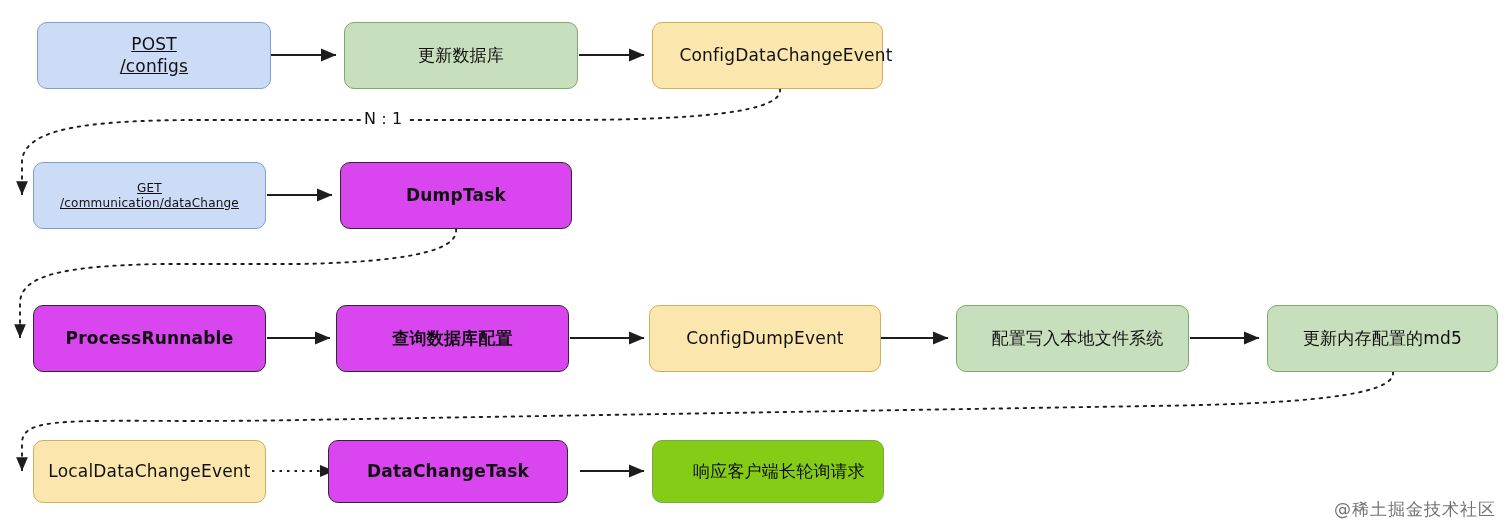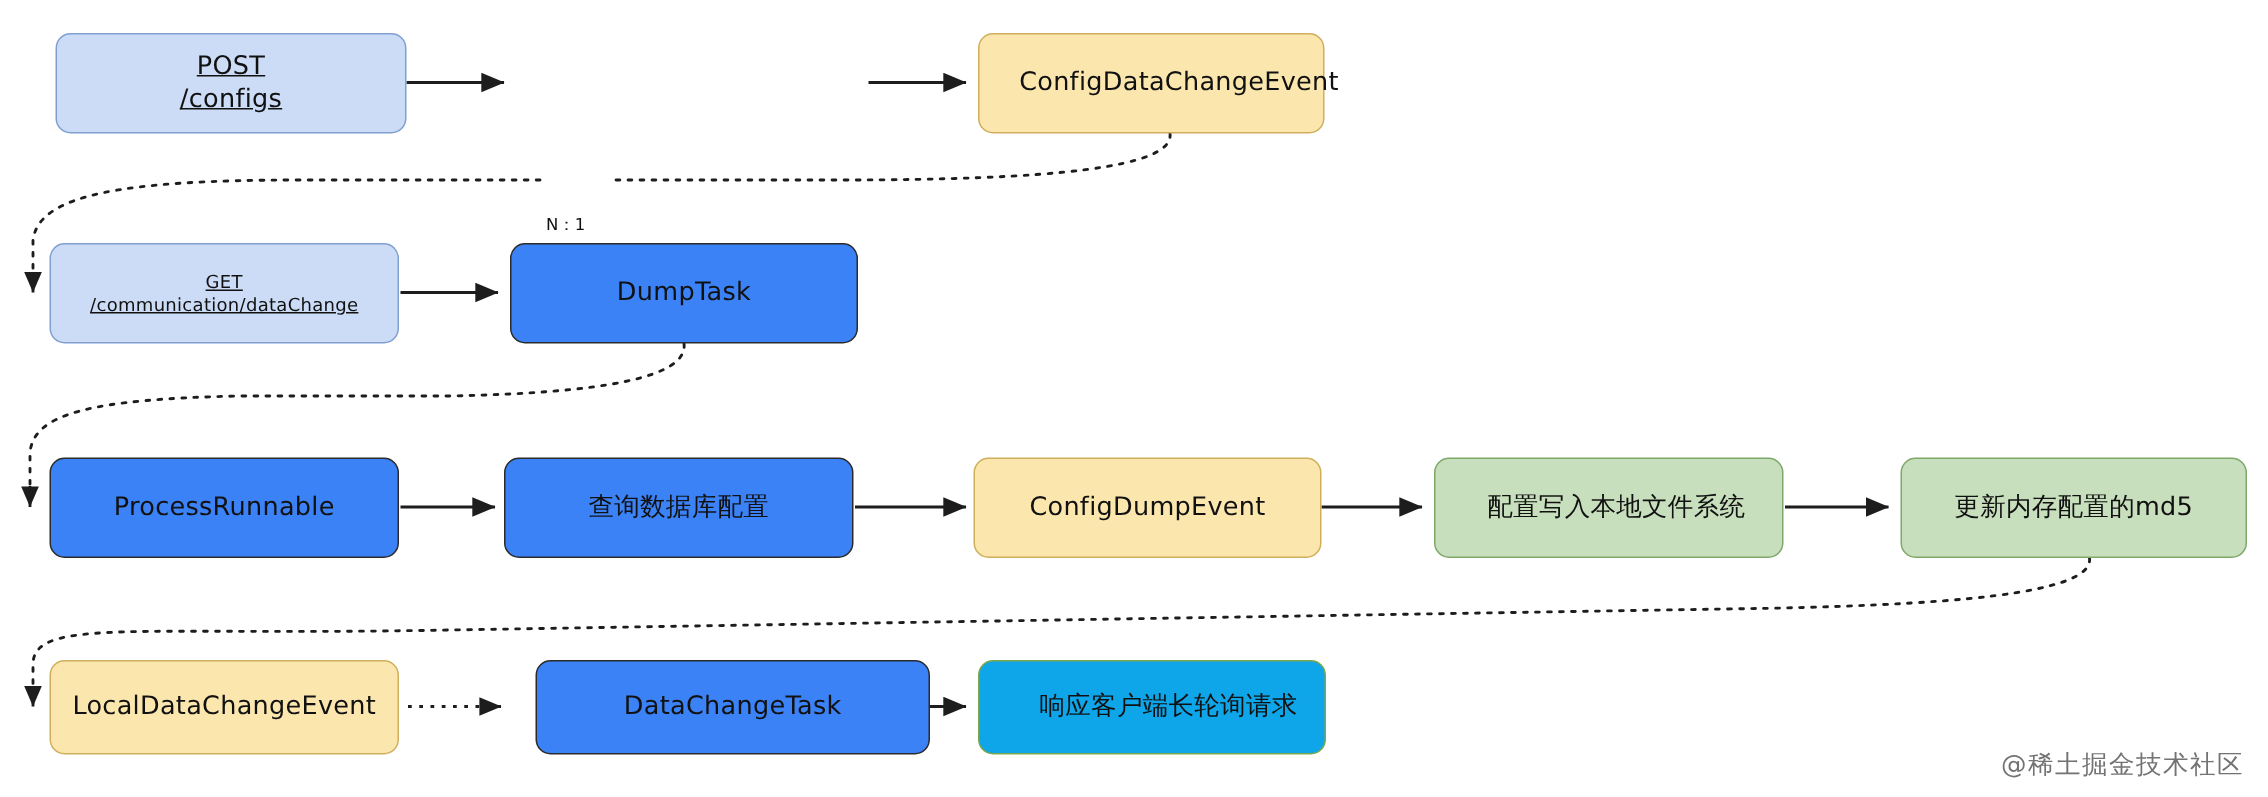--- a/index.html
+++ b/index.html
@@ -40,31 +40,30 @@
     letter-spacing: 0.2px;
     padding: 2px 6px;
   }
   .node .lbl {
     display: block;
     white-space: pre-line;
   }
   .fill-blue  { background: #ccdcf6; border-color: #7f9fd0; text-decoration: underline; }
   .fill-green { background: #c8dfbd; border-color: #7fa86b; }
   .fill-yellow{ background: #fbe7ae; border-color: #cfae5c; }
-  .fill-lime  { background: #0ea5e9; border-color: #7ba84a; padding-left: 28px; }
-  .fill-white { background: #3b82f6; border-color: #2b2b2b; }
+  .fill-lime  { background: #84cc16; border-color: #7ba84a; padding-left: 28px; }
+  .fill-white { background: #d946ef; border-color: #2b2b2b; font-weight: bold; }
 
   .edge-label {
     position: absolute;
-    font-size: 11px;
+    font-size: 16px;
     color: #111111;
     background: #ffffff;
     padding: 0 3px;
     white-space: nowrap;
-    margin-top: 33px;
   }
   .watermark {
     position: absolute;
     right: 16px;
     bottom: 10px;
     font-size: 17px;
     color: #737373;
     letter-spacing: 1px;
     user-select: none;
   }
@@ -105,20 +104,23 @@
 
     <path d="M 272,471 L 334,471" fill="none" stroke="#1d1d1d" stroke-width="2" stroke-dasharray="2.5 5" marker-end="url(#arrow)"></path>
     <line x1="580" y1="471" x2="644" y2="471" stroke="#1d1d1d" stroke-width="2.1" marker-end="url(#arrow)"></line>
   </svg>
 
   <div class="node fill-blue" style="left:37px; top:22px; width:234px; height:67px;">
     <span class="lbl">POST
 /configs</span>
   </div>
 
+  <div class="node fill-green" style="left:344px; top:22px; width:234px; height:67px;">
+    <span class="lbl">更新数据库</span>
+  </div>
 
   <div class="node fill-yellow" style="left:652px; top:22px; width:231px; height:67px;padding-left:43px;">
     <span class="lbl">ConfigDataChangeEvent</span>
   </div>
 
   <div class="edge-label" style="left:361px; top:109px;">N：1</div>
 
   <div class="node fill-blue" style="left:33px; top:162px; width:233px; height:67px; font-size:12px;">
     <span class="lbl">GET
 /communication/dataChange</span>
@@ -145,21 +147,21 @@
   </div>
 
   <div class="node fill-green" style="left:1267px; top:305px; width:231px; height:67px;">
     <span class="lbl">更新内存配置的md5</span>
   </div>
 
   <div class="node fill-yellow" style="left:33px; top:440px; width:233px; height:63px;">
     <span class="lbl">LocalDataChangeEvent</span>
   </div>
 
-  <div class="node fill-white" style="left:357px; top:440px; width:263px; height:63px;text-align:right;">
+  <div class="node fill-white" style="left:328px; top:440px; width:240px; height:63px;text-align:right;">
     <span class="lbl">DataChangeTask</span>
   </div>
 
   <div class="node fill-lime" style="left:652px; top:440px; width:232px; height:63px;">
     <span class="lbl">响应客户端长轮询请求</span>
   </div>
 
   <div class="watermark">@稀土掘金技术社区</div>
 </div>
 

